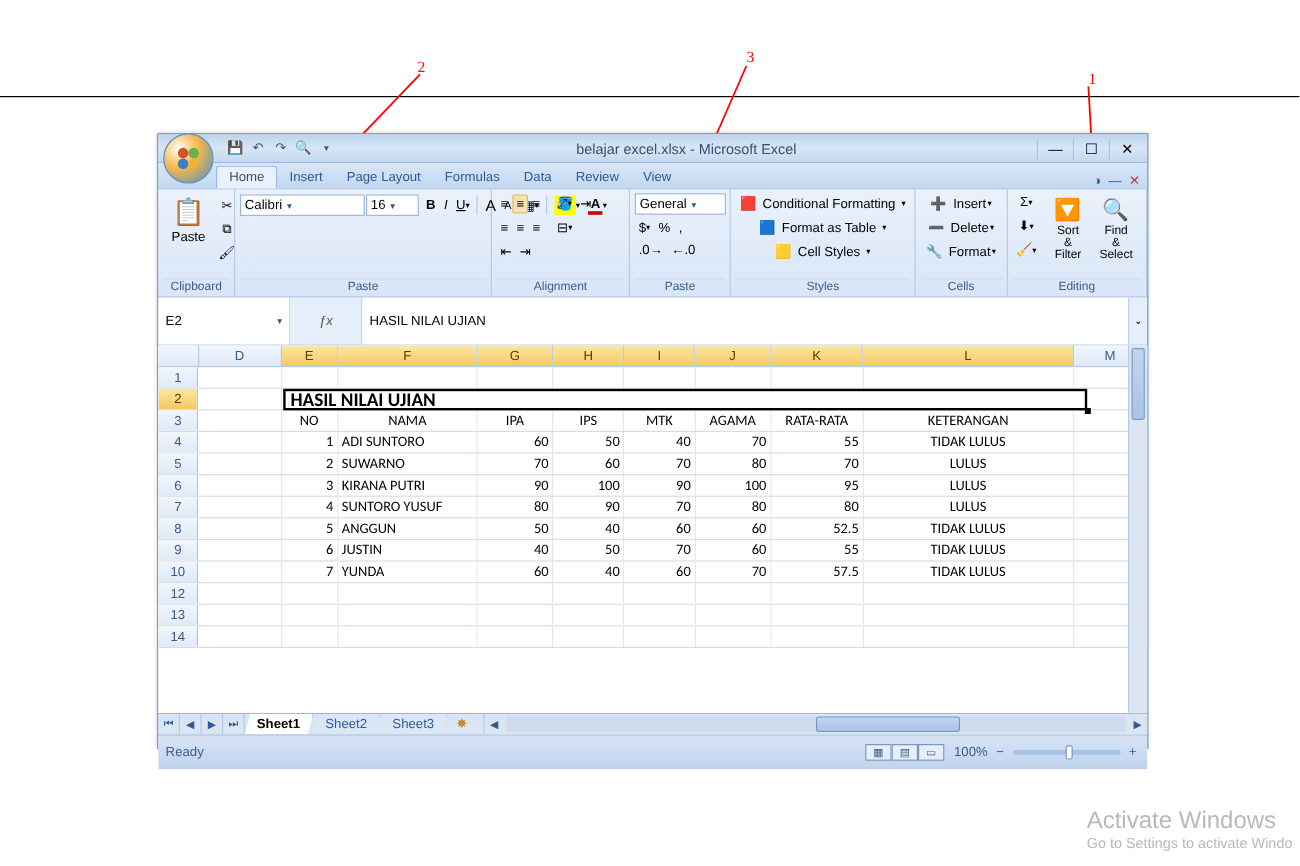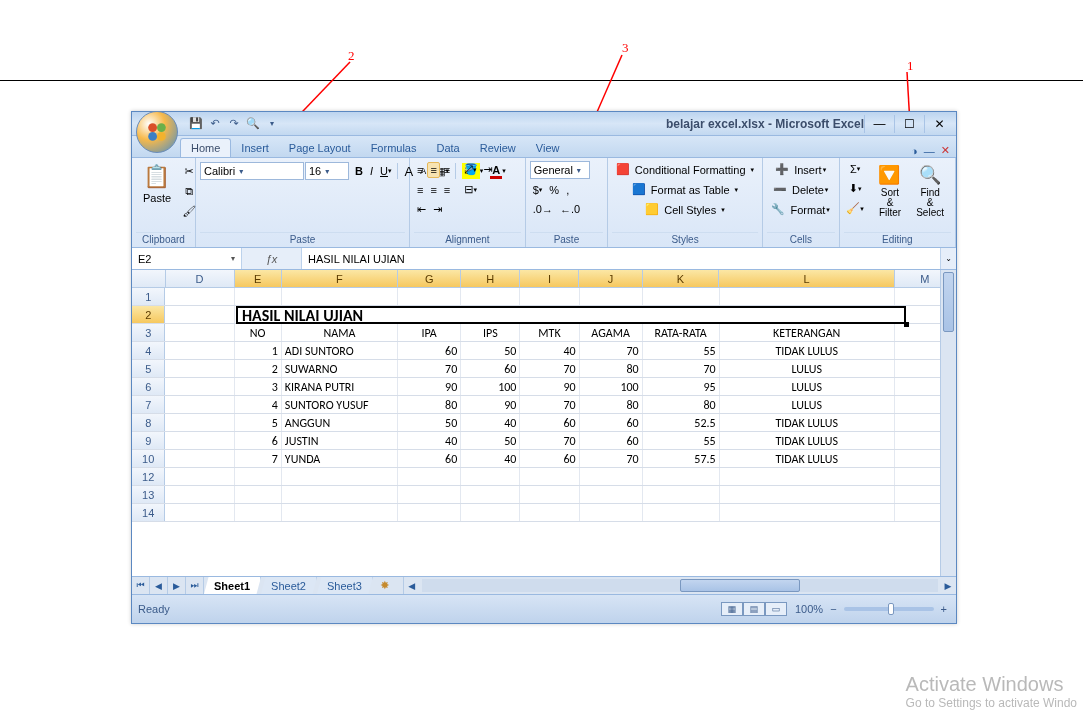--- a/index.html
+++ b/index.html
@@ -6,40 +6,40 @@
   body { font-family: "Segoe UI", Tahoma, sans-serif; font-size: 11px; background: #fff; width: 1083px; height: 722px; position: relative; overflow: hidden; }
   .top-rule { position:absolute; left:0; top:80px; width:100%; height:1px; background:#000; }
   .annot { position:absolute; color:#f00; font-size:13px; font-family: 'Times New Roman', serif; }
   .arrow { position:absolute; overflow:visible; pointer-events:none; }
   .excel-window { position:absolute; left:131px; top:111px; width:826px; height:513px; border:1px solid #5b88c1; background:#fff; box-shadow:0 0 4px rgba(0,0,0,0.2); }
   
   .titlebar { height:24px; background:linear-gradient(#bcd4ef,#d7e6f7 50%,#c2d8f0); border-bottom:1px solid #9ab9e0; display:flex; align-items:center; }
   .office-btn { width:42px; height:42px; border-radius:50%; background:radial-gradient(circle at 30% 30%,#fff,#f7b94a 40%,#4a8cc6); border:1px solid #6a8cb8; position:relative; margin:-4px 4px -20px 4px; z-index:5; display:flex; align-items:center; justify-content:center; color:#fff; font-weight:bold; font-size:8px; }
   .qat { display:flex; gap:3px; align-items:center; margin-left:6px; }
   .qat .i { width:16px; height:16px; display:flex; align-items:center; justify-content:center; color:#3b5b8a; }
-  .title-text { flex:1; text-align:right; font-size:12px; color:#3b4d6b;font-weight:bold; }
+  .title-text { flex:1; text-align:center; font-size:12px; color:#3b4d6b; }
   .winbtns { display:flex; gap:0; margin-right:2px; }
   .winbtns div { width:30px; height:18px; display:flex; align-items:center; justify-content:center; border-left:1px solid #a9c4e6; font-size:12px; }
   
   .tabs { height:22px; background:linear-gradient(#d7e6f7,#c2d8f0); display:flex; align-items:flex-end; padding-left:48px; border-bottom:1px solid #9ab9e0; }
   .tab { padding:3px 10px; color:#2a5b9a; font-size:11px; cursor:pointer; }
   .tab.active { background:#eaf1fb; border:1px solid #9ab9e0; border-bottom:none; border-radius:3px 3px 0 0; color:#3b4d6b; }
   .tab-help { margin-left:auto; margin-right:6px; display:flex; gap:6px; align-items:center; color:#2a5b9a; }
   
   .ribbon { height:90px; background:linear-gradient(#eaf1fb,#d9e6f7); border-bottom:1px solid #9ab9e0; display:flex; }
   .group { border-right:1px solid #b5cbe6; padding:3px 4px 0 4px; display:flex; flex-direction:column; justify-content:space-between; }
   .group-label { text-align:center; color:#3b5b8a; font-size:10px; padding:1px 0 2px 0; border-top:1px solid #cdddf0; position:relative; }
   .btn { display:inline-flex; align-items:center; justify-content:center; padding:1px 2px; border:1px solid transparent; border-radius:2px; }
   .big-btn { display:flex; flex-direction:column; align-items:center; justify-content:center; gap:2px; padding:2px 6px; }
   .row { display:flex; gap:1px; align-items:center; }
   .combo { background:#fff; border:1px solid #9db8db; height:18px; display:flex; align-items:center; padding:0 3px; font-size:11px; }
   .combo .arr { margin-left:4px; font-size:8px; color:#3b5b8a; }
   .ico { font-family: "Segoe UI Symbol", sans-serif; }
   
-  .fbar { height:22px; display:flex; border-bottom:1px solid #9ab9e0; }
+  .fbar { height:40px; display:flex; border-bottom:1px solid #9ab9e0; }
   .namebox { width:110px; border-right:1px solid #bcd2ec; display:flex; align-items:center; padding:0 6px; background:#fff; }
   .namebox .arr { margin-left:auto; font-size:8px; color:#555; }
   .fx-btns { width:60px; display:flex; align-items:center; justify-content:center; gap:6px; background:#e6eef9; border-right:1px solid #bcd2ec; font-style:italic; color:#555; }
   .formula-input { flex:1; display:flex; align-items:center; padding:0 6px; background:#fff; }
   .fbar-exp { width:16px; background:#e6eef9; border-left:1px solid #bcd2ec; display:flex; align-items:center; justify-content:center; font-size:8px;}
   
   .grid-wrap { position:relative; height:306px; background:#fff; display:flex; flex-direction:column; }
   .colheads { display:flex; height:18px; background:linear-gradient(#f2f6fc,#dfe9f6); border-bottom:1px solid #b5cbe6; }
   .corner { width:34px; border-right:1px solid #b5cbe6; background:linear-gradient(#f2f6fc,#dfe9f6); }
   .colh { border-right:1px solid #b5cbe6; text-align:center; color:#3b5b8a; font-size:11px; line-height:18px; }
@@ -220,21 +220,21 @@
         <div class="row">
           <span class="btn">⇤</span>
           <span class="btn">⇥</span>
         </div>
       </div>
       <div class="group-label">Alignment</div>
     </div>
 
     <div class="group" style="width:84px">
       <div style="display:flex;flex-direction:column;gap:3px">
-        <div class="combo" style="width:60px">
+        <div class="combo" style="width:76px">
             <span>General</span>
             <span class="arr">▾</span>
           </div>
         <div class="row">
           <span class="btn">$<span style="font-size:7px">▾</span></span>
           <span class="btn">%</span>
           <span class="btn">,</span>
         </div>
         <div class="row">
           <span class="btn">.0→</span>

